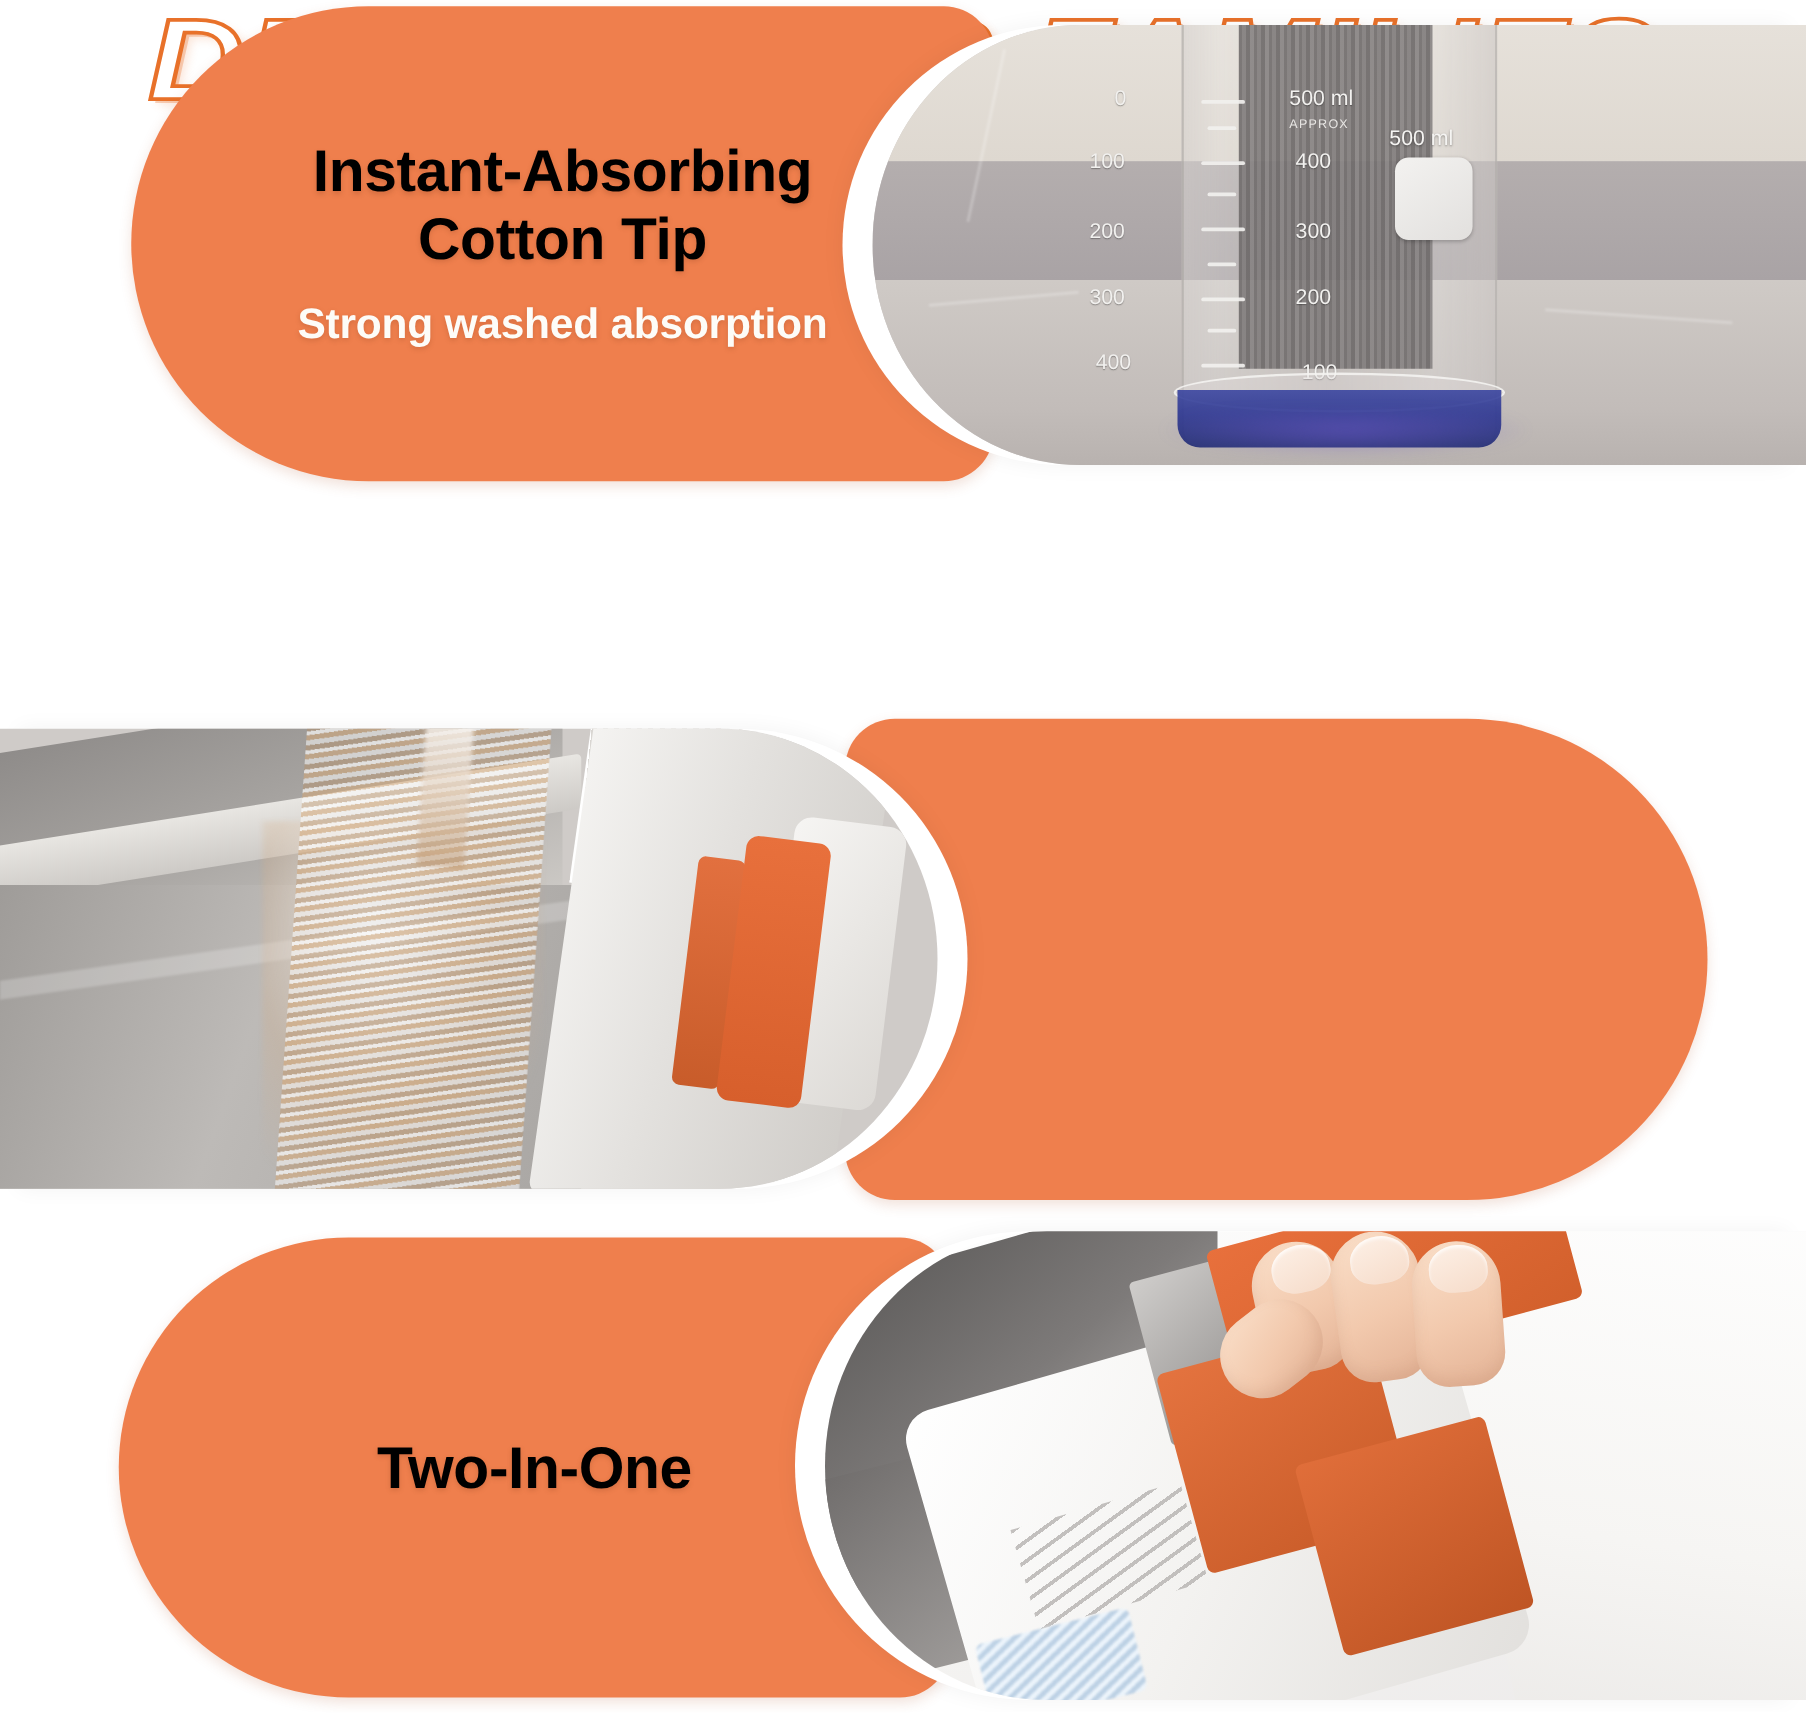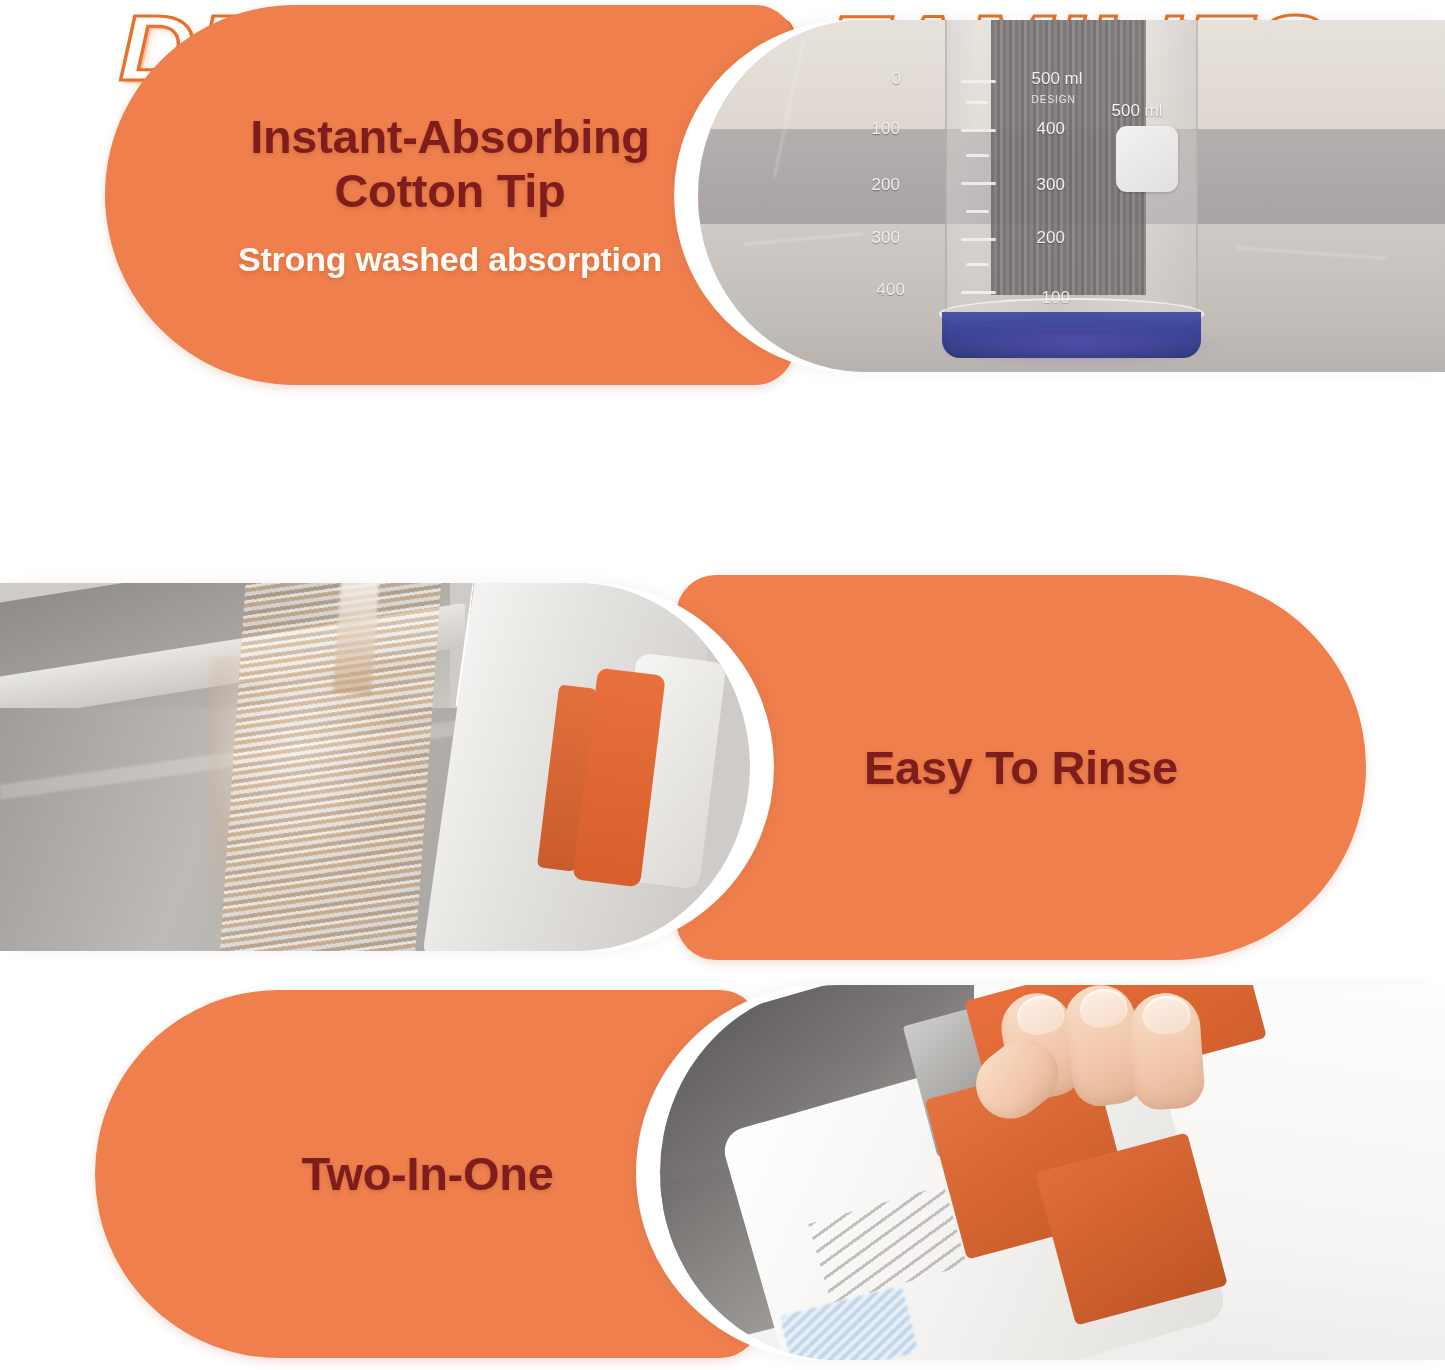--- a/index.html
+++ b/index.html
@@ -42,21 +42,21 @@
     background:#ef7f4d;
     box-shadow:0 4px 10px rgba(180,90,50,0.18);
     display:flex;
     flex-direction:column;
     align-items:center;
     justify-content:center;
   }
   .pill-text { text-align:center; padding:0 26px; position:relative; z-index:4; }
   .pill h2 {
     font-family:"Liberation Sans", sans-serif;
-    font-size:47px; font-weight:700; color:#7f1d1d;
+    font-size:47px; font-weight:700; color:#000000;
     line-height:1.14; letter-spacing:-0.3px;
     text-shadow:0 2px 4px rgba(150,70,35,0.30);
     white-space:pre-line;
   }
   .pill p {
     font-family:"Liberation Sans", sans-serif;
     font-size:34px; font-weight:700; color:#fdfcf8;
     line-height:1.2; letter-spacing:-0.2px;
     margin-top:22px;
     text-shadow:0 2px 4px rgba(150,70,35,0.30);
@@ -282,21 +282,21 @@
           <div class="tickmark" style="left:8%;top:27%;width:9%;"></div>
           <div class="tickmark" style="left:6%;top:35%;width:14%;"></div>
           <div class="tickmark" style="left:8%;top:42%;width:9%;"></div>
           <div class="tickmark" style="left:6%;top:50%;width:14%;"></div>
           <div class="tickmark" style="left:8%;top:58%;width:9%;"></div>
           <div class="tickmark" style="left:6%;top:66%;width:14%;"></div>
           <div class="tickmark" style="left:8%;top:73%;width:9%;"></div>
           <div class="tickmark" style="left:6%;top:81%;width:14%;"></div>
 
           <div class="tickcol" style="left:34%;top:18%;">500 ml</div>
-          <div class="approx" style="left:34%;top:25%;">DESIGN</div>
+          <div class="approx" style="left:34%;top:25%;">APPROX</div>
           <div class="tickcol" style="left:36%;top:32%;">400</div>
           <div class="tickcol" style="left:36%;top:48%;">300</div>
           <div class="tickcol" style="left:36%;top:63%;">200</div>
           <div class="tickcol" style="left:38%;top:80%;">100</div>
 
           <div class="tag500-label" style="left:66%;top:27%;">500 ml</div>
           <div class="tag500" style="left:68%;top:34%;"></div>
 
           <div class="rim"></div>
           <div class="liquid"></div>
@@ -328,21 +328,20 @@
         <div class="mop-grip"></div>
         <div class="mop-orange-a"></div>
         <div class="water-spray"></div>
         <div class="water"></div>
         <div class="water-stream"></div>
       </div>
     </div>
 
     <div class="pill">
       <div class="pill-text">
-        <h2>Easy To Rinse</h2>
       </div>
     </div>
   </div>
 
   <div class="card" id="card3">
 
     <div class="photo">
       <div class="photo-inner">
         <div class="c3-bg"></div>
         <div class="c3-dark"></div>

